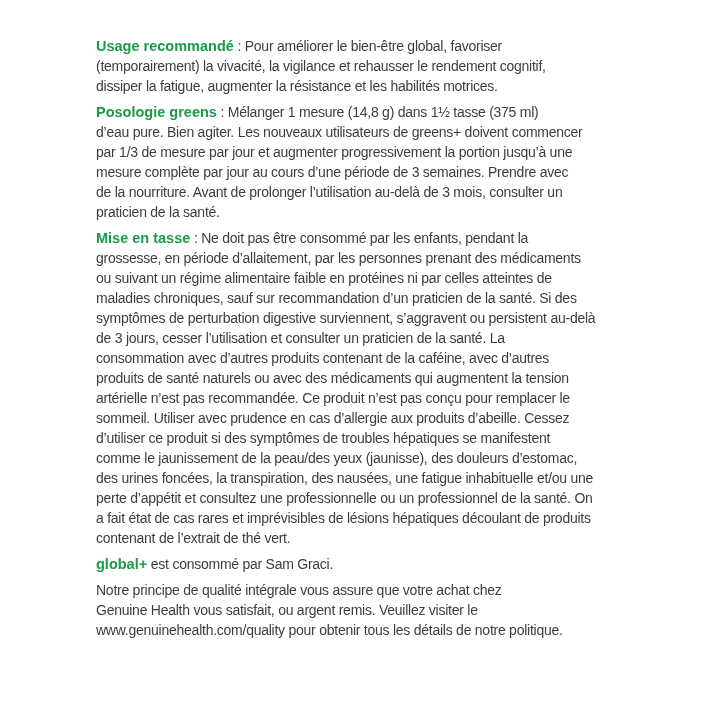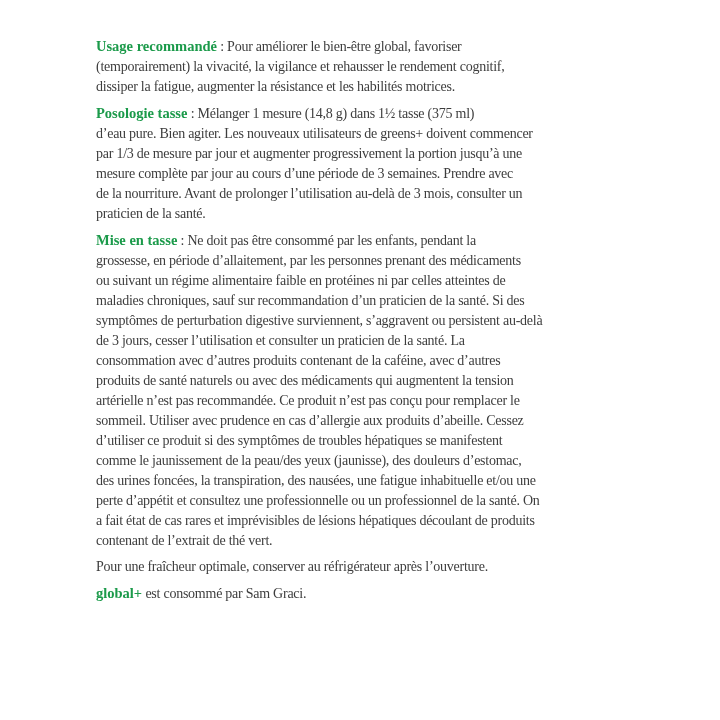--- a/index.html
+++ b/index.html
@@ -11,21 +11,21 @@
     width: 720px;
     height: 720px;
     position: relative;
     overflow: hidden;
   }
   .label-page {
     position: absolute;
     left: 96px;
     top: 36px;
     width: 604px;
-    font-family: Liberation Serif, serif;
+    font-family: Liberation Sans, sans-serif;
     font-size: 14px;
     line-height: 20px;
     letter-spacing: -0.25px;
     color: #3d3d3d;
   }
   .para {
     margin: 0 0 6px 0;
     white-space: pre-line;
   }
   .heading {
@@ -37,21 +37,21 @@
 </style>
 </head>
 <body>
 
 <div class="label-page">
 
   <p class="para"><span class="heading">Usage recommandé</span><span> : Pour améliorer le bien-être global, favoriser
 (temporairement) la vivacité, la vigilance et rehausser le rendement cognitif,
 dissiper la fatigue, augmenter la résistance et les habilités motrices.</span></p>
 
-  <p class="para"><span class="heading">Posologie tasse</span><span> : Mélanger 1 mesure (14,8 g) dans 1½ tasse (375 ml)
+  <p class="para"><span class="heading">Posologie greens</span><span> : Mélanger 1 mesure (14,8 g) dans 1½ tasse (375 ml)
 d’eau pure. Bien agiter. Les nouveaux utilisateurs de greens+ doivent commencer
 par 1/3 de mesure par jour et augmenter progressivement la portion jusqu’à une
 mesure complète par jour au cours d’une période de 3 semaines. Prendre avec
 de la nourriture. Avant de prolonger l’utilisation au-delà de 3 mois, consulter un
 praticien de la santé.</span></p>
 
   <p class="para"><span class="heading">Mise en tasse</span><span> : Ne doit pas être consommé par les enfants, pendant la
 grossesse, en période d’allaitement, par les personnes prenant des médicaments
 ou suivant un régime alimentaire faible en protéines ni par celles atteintes de
 maladies chroniques, sauf sur recommandation d’un praticien de la santé. Si des
@@ -61,18 +61,20 @@
 produits de santé naturels ou avec des médicaments qui augmentent la tension
 artérielle n’est pas recommandée. Ce produit n’est pas conçu pour remplacer le
 sommeil. Utiliser avec prudence en cas d’allergie aux produits d’abeille. Cessez
 d’utiliser ce produit si des symptômes de troubles hépatiques se manifestent
 comme le jaunissement de la peau/des yeux (jaunisse), des douleurs d’estomac,
 des urines foncées, la transpiration, des nausées, une fatigue inhabituelle et/ou une
 perte d’appétit et consultez une professionnelle ou un professionnel de la santé. On
 a fait état de cas rares et imprévisibles de lésions hépatiques découlant de produits
 contenant de l’extrait de thé vert.</span></p>
 
-  <p class="para"><span>Pour une fraîcheur optimale, conserver au réfrigérateur après l’ouverture.</span></p>
 
   <p class="para"><span class="heading">global+</span><span> est consommé par Sam Graci.</span></p>
 
+  <p class="para"><span>Notre principe de qualité intégrale vous assure que votre achat chez
+Genuine Health vous satisfait, ou argent remis. Veuillez visiter le
+www.genuinehealth.com/quality pour obtenir tous les détails de notre politique.</span></p>
 
 </div>
 
 </body></html>

